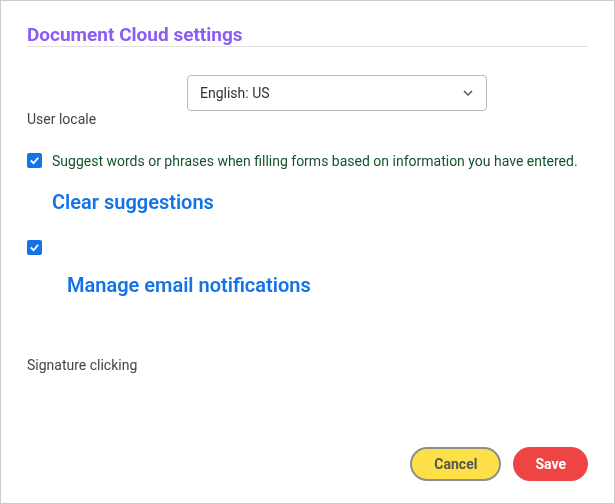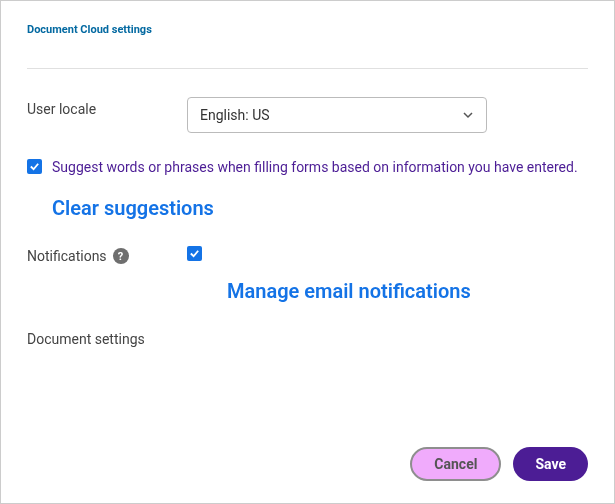--- a/index.html
+++ b/index.html
@@ -10,43 +10,44 @@
     }
     body {
       width: 615px;
       height: 504px;
       background: #fff;
       border: 1px solid #ccc;
       padding: 22px 26px;
       position: relative;
     }
     .title {
-      font-size: 11px;
+      font-size: 19px;
       font-weight: 700;
-      color: #0369a1;
-      margin-bottom: 32px;
+      color: #8b5cf6;
+      margin-bottom: 0;
     }
     .divider {
       border: none;
       border-top: 1px solid #e0e0e0;
       margin-bottom: 28px;
     }
     .row {
       display: flex;
       align-items: flex-start;
       margin-bottom: 24px;
     }
     .label-col {
       width: 160px;
       font-size: 14px;
       color: #444;
       display: flex;
       align-items: center;
       gap: 6px;
       padding-top: 4px;
+      margin-top: 32px;
     }
     .content-col {
       flex: 1;
     }
     .select-box {
       width: 300px;
       height: 36px;
       border: 1px solid #bbb;
       border-radius: 4px;
       display: flex;
@@ -85,21 +86,21 @@
       border: 2px solid #6e6e6e;
       background: #fff;
     }
     .checkbox.checked svg {
       width: 11px;
       height: 11px;
       fill: #fff;
     }
     .text-content {
       font-size: 14px;
-      color: #4c1d95;
+      color: #14532d;
       line-height: 1.5;
     }
     .link {
       color: #1473e6;
       font-size: 20px;
       font-weight: 600;
       cursor: pointer;
       margin-top: 8px;
       display: inline-block;
     }
@@ -140,26 +141,26 @@
       border-radius: 17px;
       font-size: 14px;
       font-weight: 700;
       padding: 0 22px;
       cursor: pointer;
       display: flex;
       align-items: center;
       justify-content: center;
     }
     .btn-secondary {
-      background: #f0abfc;
+      background: #fde047;
       border: 2px solid #8e8e8e;
       color: #555;
     }
     .btn-primary {
-      background: #4c1d95;
+      background: #ef4444;
       border: none;
       color: #fff;
     }
     .inline-row {
       display: flex;
       align-items: center;
       margin-top: 12px;
     }
   </style>
 </head>
@@ -190,38 +191,34 @@
       </div>
       <div class="text-content">Suggest words or phrases when filling forms based on information you have entered.</div>
     </div>
     <div style="margin-left:25px;">
       <span class="link">Clear suggestions</span>
     </div>
   </div>
 </div>
 
 <div class="row">
-  <div class="label-col">
-    <span>Notifications</span>
-    <span class="help-icon">?</span>
-  </div>
   <div class="content-col">
     <div class="checkbox-line">
       <div class="checkbox checked">
         <svg viewBox="0 0 12 12">
             <path d="M2 6 L5 9 L10 3" stroke="#fff" stroke-width="2" fill="none"></path>
           </svg>
       </div>
     </div>
     <div style="margin-left:40px;">
       <span class="link">Manage email notifications</span>
     </div>
   </div>
 </div>
 
 <div class="row">
-  <div class="label-col">Document settings</div>
+  <div class="label-col">Signature clicking</div>
 </div>
 
 <div class="footer">
   <div class="btn btn-secondary">Cancel</div>
   <div class="btn btn-primary">Save</div>
 </div>
 
 </body></html>

